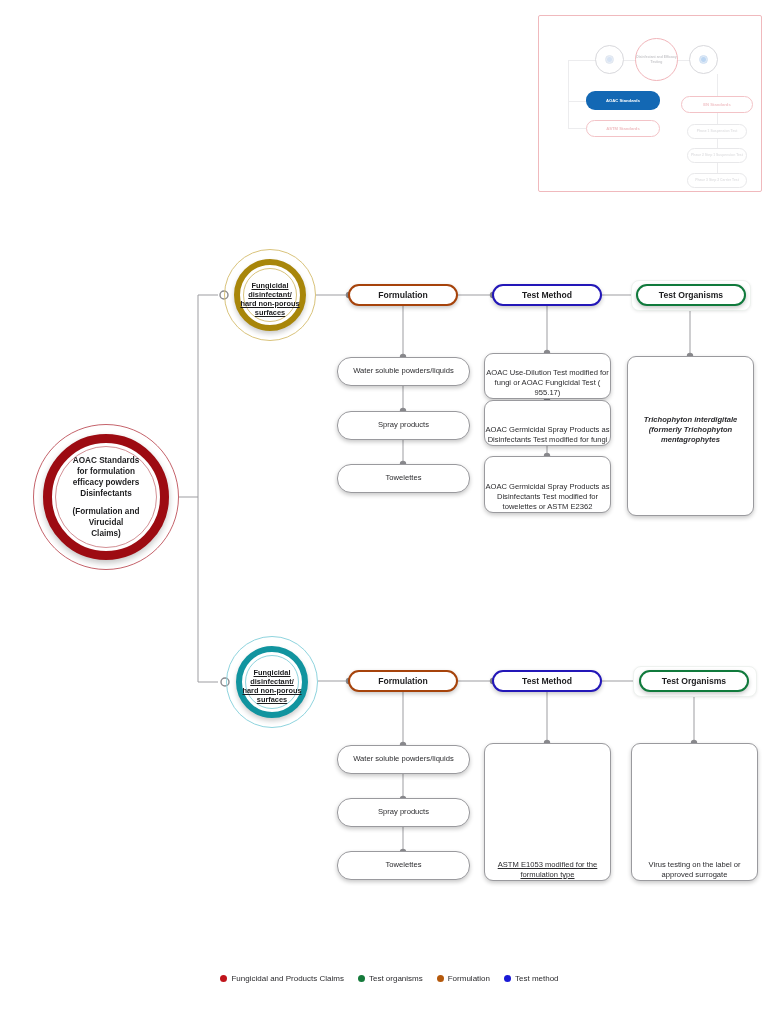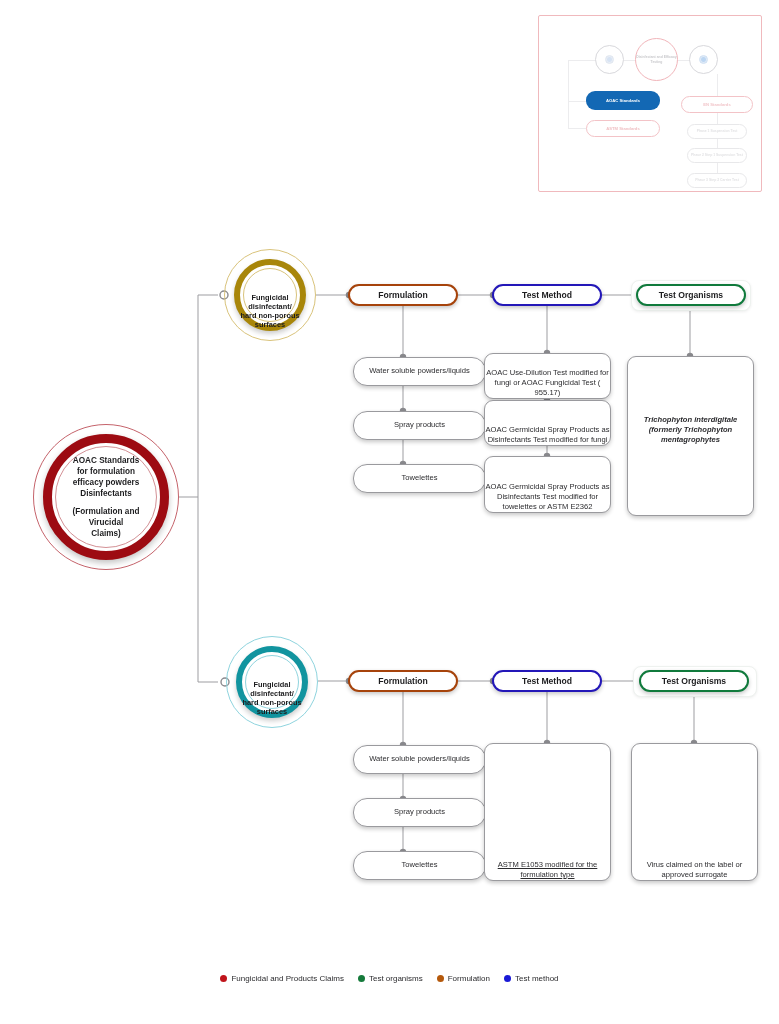--- a/index.html
+++ b/index.html
@@ -92,24 +92,24 @@
   .root-label .gap { height: 8px; }
 
   
   .branch { position:absolute; width: 92px; height: 92px; }
   .b-halo  { position:absolute; inset:0; border-radius:50%; border:1px solid; }
   .b-ring  { position:absolute; left:10px; top:10px; width:72px; height:72px;
              border-radius:50%; border:6px solid; background:#fff;
              box-shadow: 0 3px 5px rgba(0,0,0,.2); }
   .b-inner { position:absolute; left:19px; top:19px; width:54px; height:54px;
              border-radius:50%; border:1px solid; }
-  .b-label { position:absolute; left:16px; top:32px; width:60px; height:60px;
+  .b-label { position:absolute; left:16px; top:20px; width:60px; height:60px;
              display:flex; align-items:center; justify-content:center;
              text-align:center; font-size:7.4px; font-weight:bold; line-height:1.22;
-             color:#1d1d1f; }
+             color:#1d1d1f;text-decoration:underline; }
 
   .branch.fung { left: 224px; top: 249px; }
   .branch.fung .b-halo { border-color: #d9c37b; }
   .branch.fung .b-ring { border-color: #a8860a; }
   .branch.fung .b-inner { border-color: #d9c37b; }
 
   .branch.viru { left: 226px; top: 636px; }
   .branch.viru .b-halo { border-color: #8fd4de; }
   .branch.viru .b-ring { border-color: #11949f; }
   .branch.viru .b-inner { border-color: #8fd4de; }
@@ -133,21 +133,21 @@
   }
 
   
   .node {
     position:absolute; background:#ffffff;
     border: 1px solid #9a9a9e;
     display:flex; align-items:center; justify-content:center;
     text-align:center; color: #2b2b2e; line-height: 1.32;
     box-shadow: 0 2px 4px rgba(0,0,0,.22);
   }
-  .node.pill { border-radius: 14px; font-size: 7.6px; margin-left: 16px; }
+  .node.pill { border-radius: 14px; font-size: 7.6px; }
   .node.box  { border-radius: 9px;  font-size: 7.6px; align-items: flex-end; }
   .node.big  { align-items: flex-start; }
   .node.big > span { display:block; width:100%; padding-top: 0px; }
   .node .italic { font-style: italic; font-weight: bold; }
 
   
   .legend {
     position:absolute; left: 0; top: 974px; width: 779px;
     display:flex; justify-content:center; align-items:center; gap: 14px;
     font-size: 8px; color: #2b2b2e;
@@ -342,21 +342,21 @@
   </div>
   <div class="node pill" style="left:337px; top:851px; width:133px; height:29px;">
     <span>Towelettes</span>
   </div>
 
   <div class="node box" style="left:484px; top:743px; width:127px; height:138px;text-decoration:underline;">
     <span>ASTM E1053 modified for the formulation type</span>
   </div>
 
   <div class="node box" style="left:631px; top:743px; width:127px; height:138px;">
-    <span>Virus claimed on the label or approved surrogate</span>
+    <span>Virus testing on the label or approved surrogate</span>
   </div>
 
   <div class="legend">
     <div class="lg-item">
       <span class="lg-dot" style="background: rgb(192, 20, 27);"></span>
       <span>Fungicidal and Products Claims</span>
     </div>
     <div class="lg-item">
       <span class="lg-dot" style="background: rgb(21, 122, 59);"></span>
       <span>Test organisms</span>

